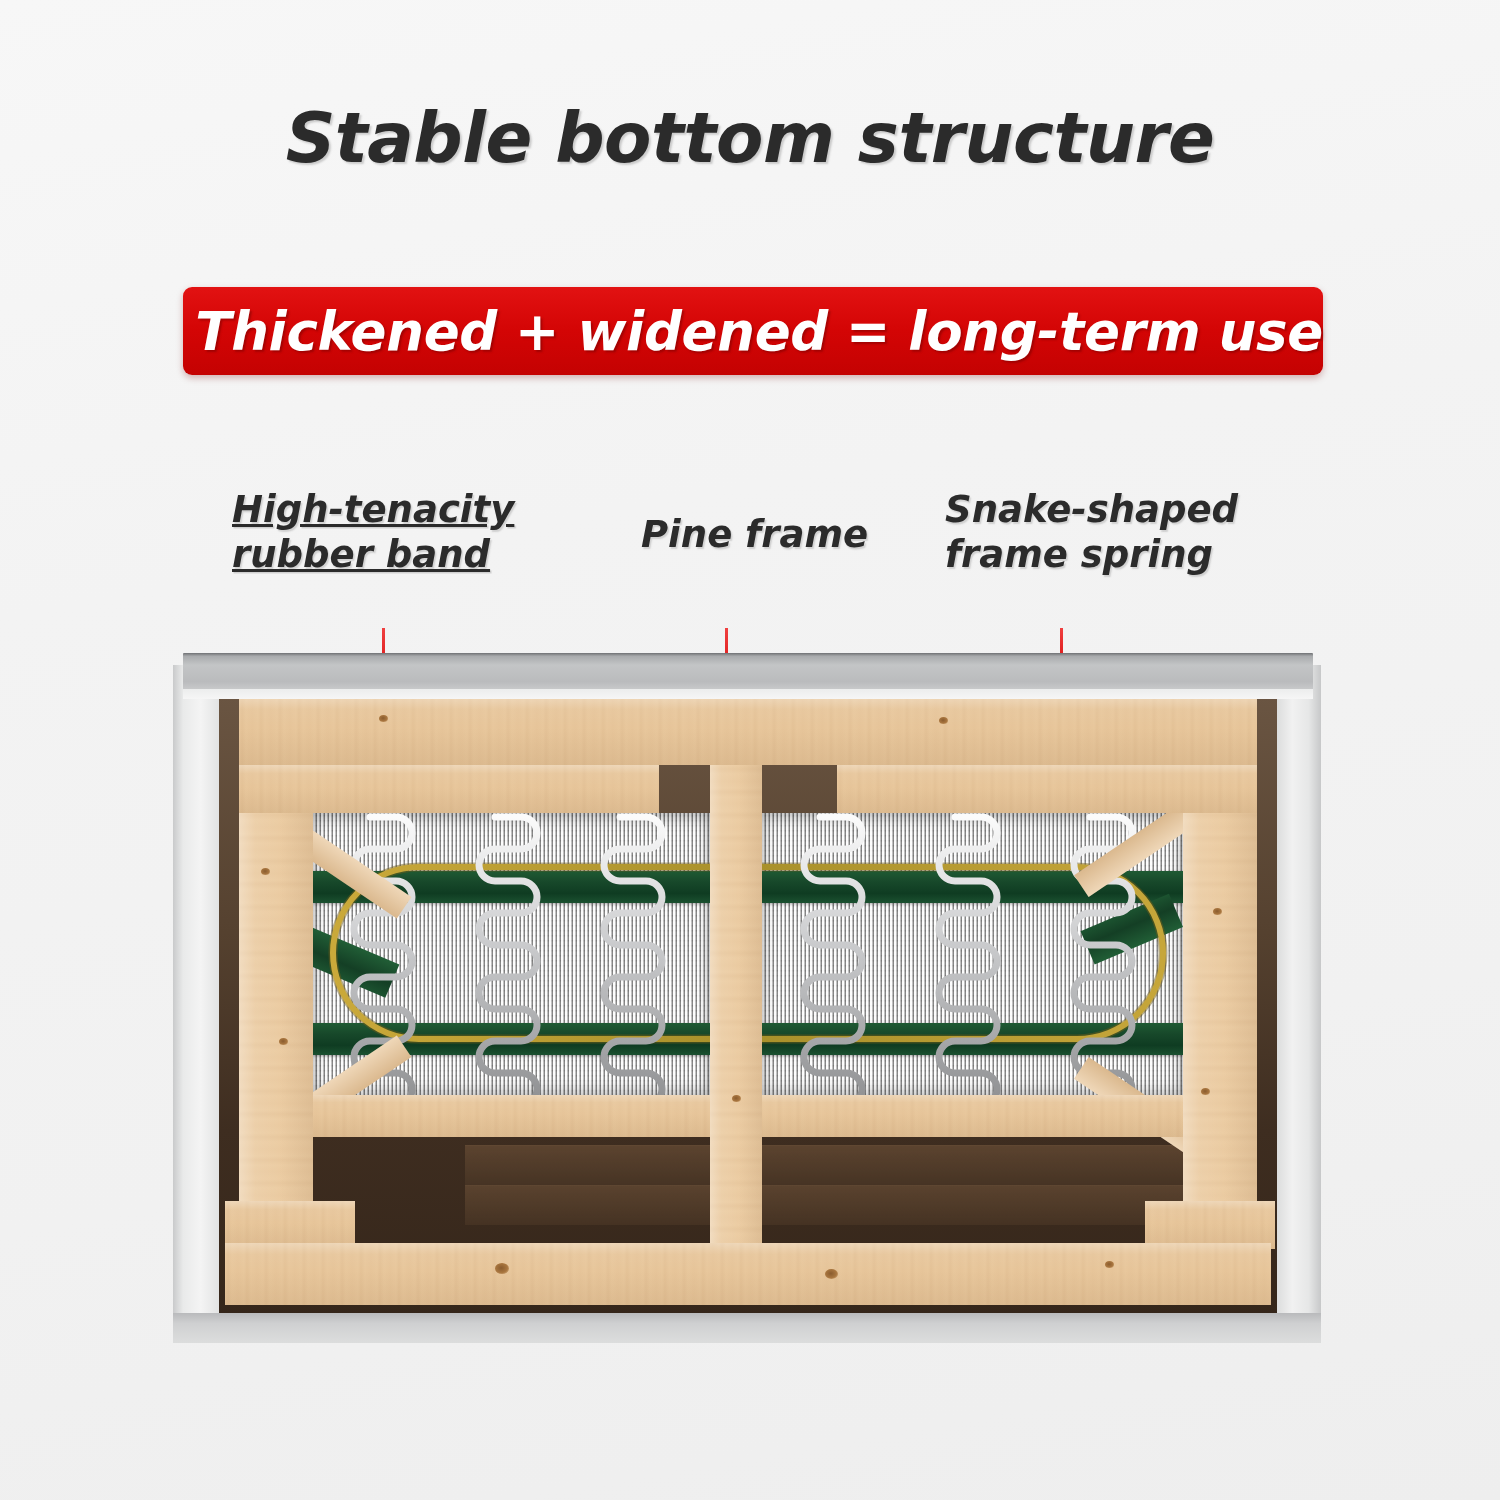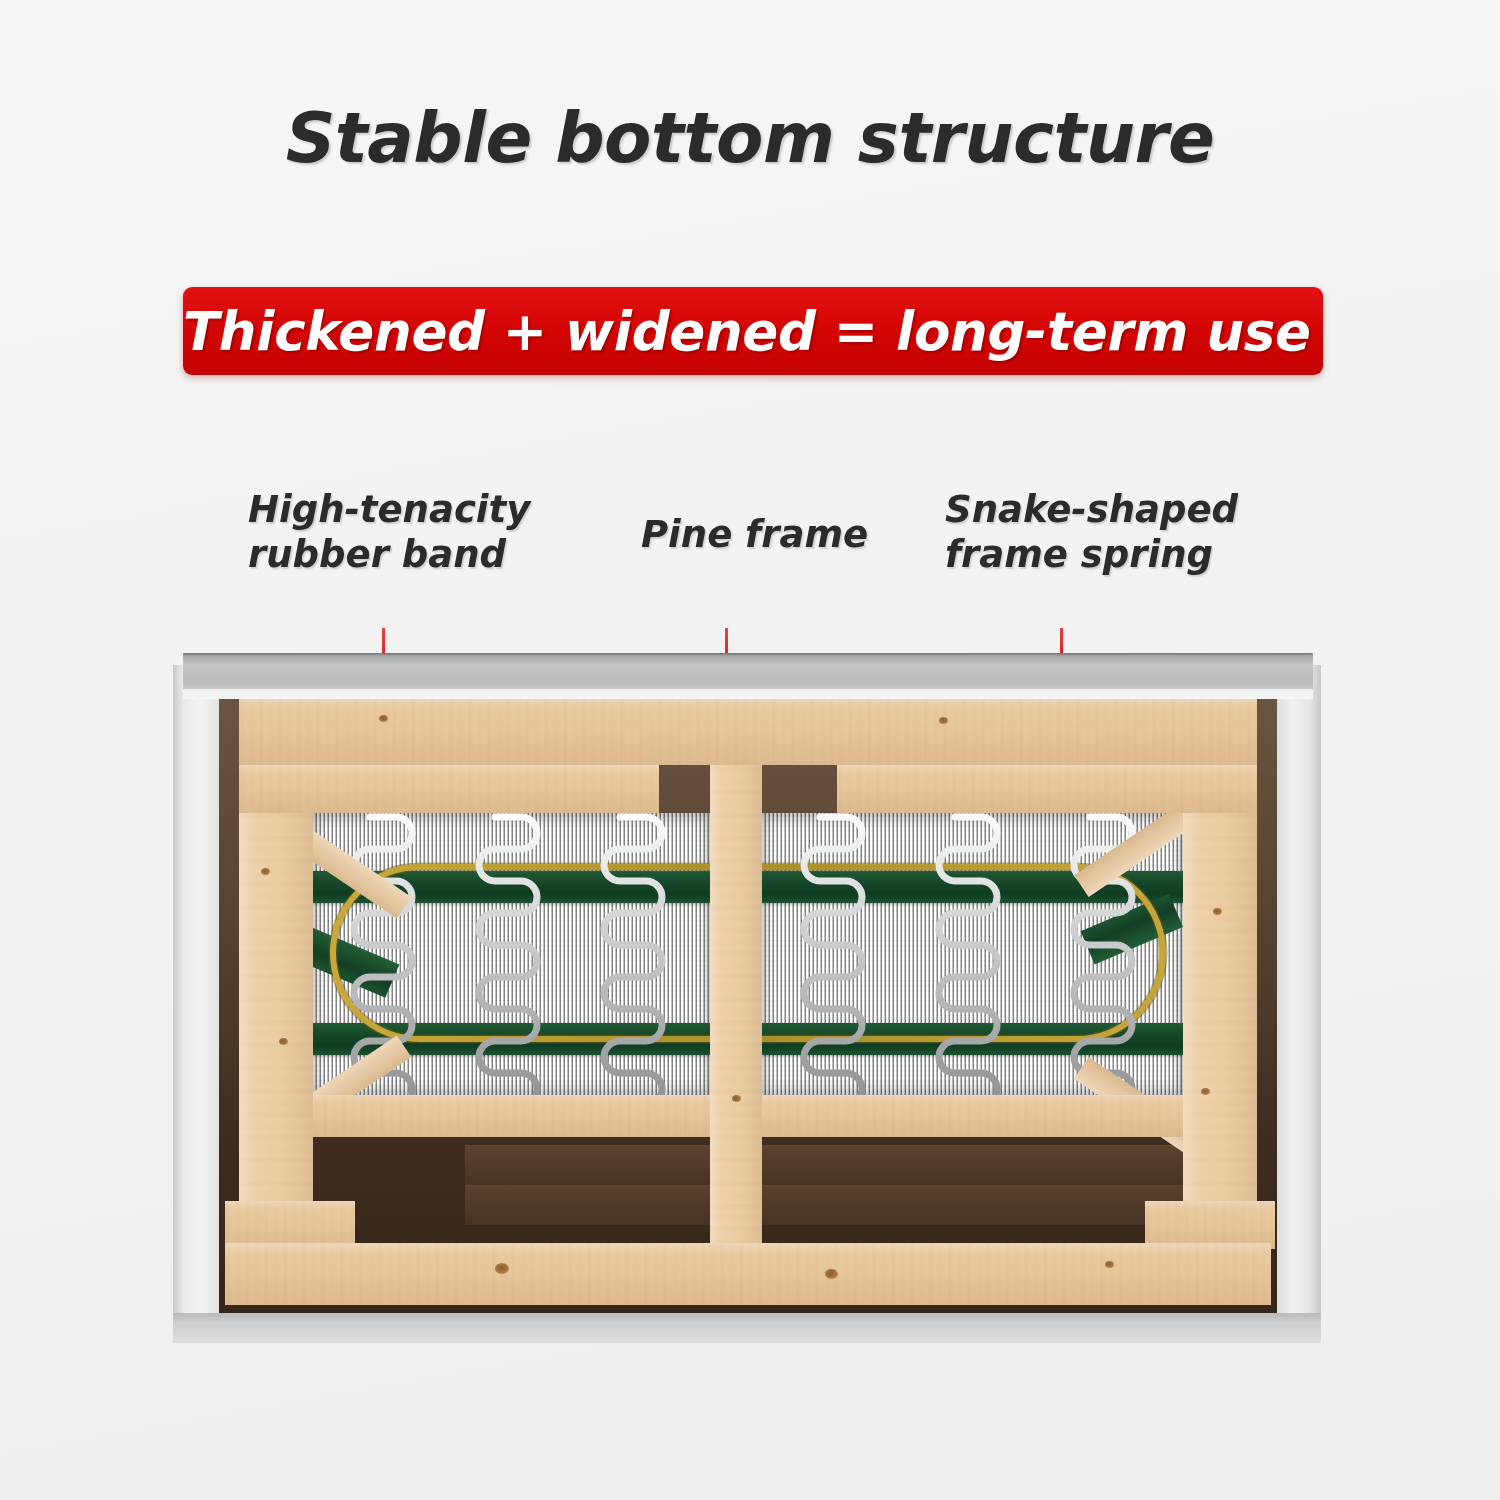--- a/index.html
+++ b/index.html
@@ -36,21 +36,21 @@
     position: absolute;
     left: 183px;
     top: 287px;
     width: 1140px;
     height: 88px;
     background: linear-gradient(180deg, #e21212 0%, #d40505 48%, #c40202 100%);
     border-radius: 9px;
     box-shadow: 0 3px 7px rgba(120,0,0,0.28);
     display: flex;
     align-items: center;
-    justify-content: flex-start;
+    justify-content: flex-end;
   }
   .banner-text {
     font-size: 53px;
     font-weight: bold;
     font-style: italic;
     color: #ffffff;
     letter-spacing: -0.3px;
     white-space: nowrap;
     text-shadow: 2px 2px 2px rgba(110,0,0,0.45);
   }
@@ -59,21 +59,21 @@
   .callout {
     position: absolute;
     font-size: 37px;
     font-weight: bold;
     font-style: italic;
     color: #2b2b2b;
     line-height: 1.22;
     text-shadow: 1.5px 1.5px 1.5px rgba(160,160,160,0.42);
     white-space: pre-line;
   }
-  .callout-rubber { left: 248px;  top: 487px; }
+  .callout-rubber { left: 232px;  top: 487px; text-decoration: underline; }
   .callout-pine   { left: 625px;  top: 512px; margin-left: 16px; }
   .callout-spring { left: 945px;  top: 487px; }
 
   
   .leader {
     position: absolute;
     width: 3px;
     background: linear-gradient(180deg, #f04040 0%, #e02020 15%, #d81414 100%);
   }
   .leader-dot {

